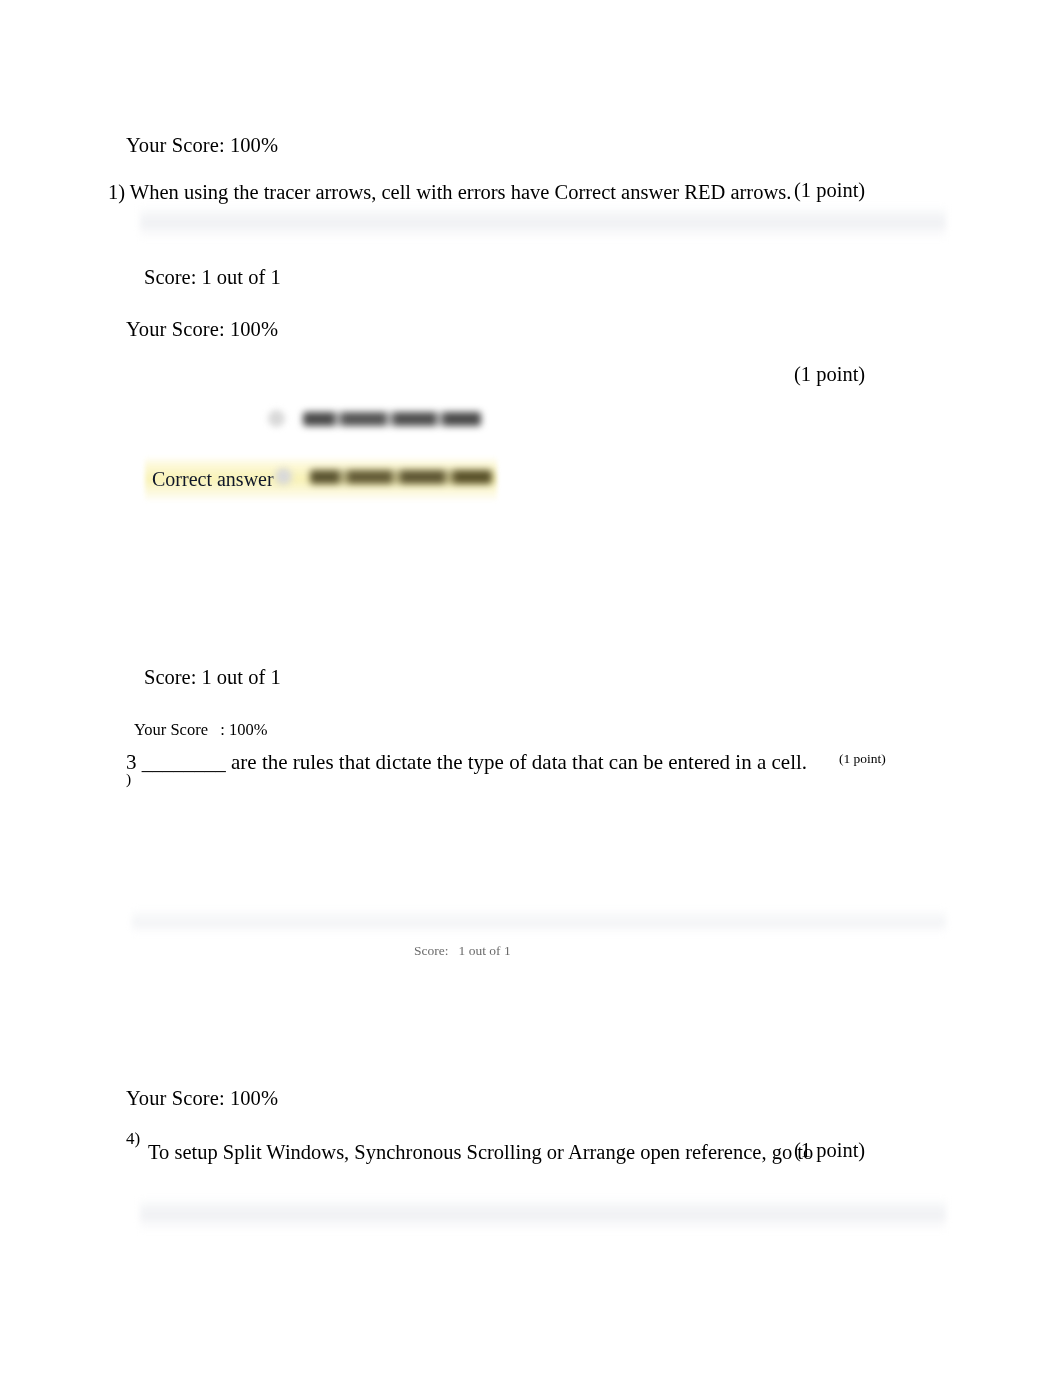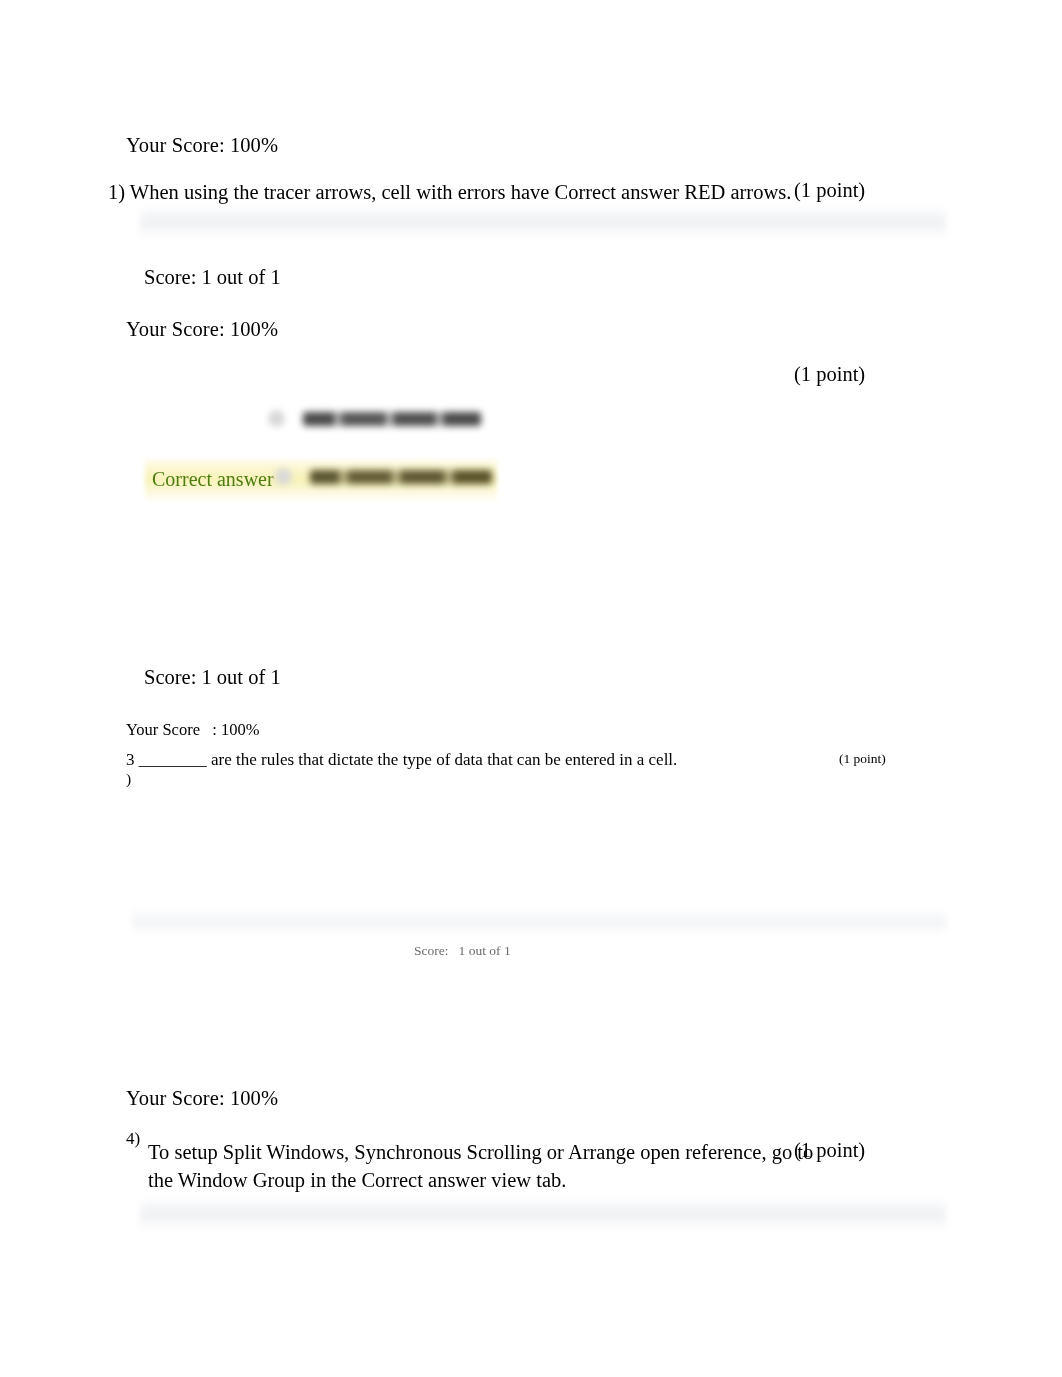--- a/index.html
+++ b/index.html
@@ -37,21 +37,21 @@
   }
   .points {
     font-size: 20.5px;
   }
   .score-line {
     font-size: 20.5px;
   }
 
   
   .qtext-sm {
-    font-size: 17px;
+    font-size: 21px;
     line-height: 1.3;
   }
   .score-head-sm {
     font-size: 16.5px;
     line-height: 1.25;
   }
   .points-sm {
     font-size: 13.5px;
   }
   .score-line-sm {
@@ -132,21 +132,21 @@
       rgba(252,246,200,0.75) 22%,
       rgba(248,241,176,0.92) 50%,
       rgba(252,247,210,0.7) 80%,
       rgba(255,254,240,0) 100%);
     filter: blur(2.2px);
     pointer-events: none;
   }
   .correct-label {
     position: absolute;
     font-size: 20px;
-    color: #4d7c0f;
+    color: #0f172a;
   }
 
   
   .blank-rule { letter-spacing: 0px; }
   .wrap-paren {
     position: absolute;
     font-size: 15.5px;
     line-height: 1;
   }
 </style>
@@ -179,37 +179,36 @@
 
   <div class="correct-label" style="left:152px; top:458px;">Correct answer</div>
 
   <div class="opt-row" style="left:275px; top:458px;">
     <span class="opt-radio"></span>
     <span class="opt-blurtext olive" style="width:182px;"></span>
   </div>
 
   <div class="abs score-line" style="left:144px; top:656px;">Score: 1 out of 1</div>
 
-  <div class="abs score-head-sm" style="left:126px; top:710px;">Your Score   : 100%</div>
+  <div class="abs score-head-sm" style="left:134px; top:710px;">Your Score   : 100%</div>
 
   <div class="abs qtext-sm" style="left:126px; top:739px;"><span>3</span> <span class="blank-rule">________</span><span> are the rules that dictate the type of data that can be entered in a cell.</span></div>
 
   <div class="wrap-paren" style="left:126px; top:761px;">)</div>
 
   <div class="abs points-sm" style="left:839px; top:741px;">(1 point)</div>
 
   <div class="redact-band soft" style="left:132px; top:898px; width:814px; height:28px;"></div>
 
   <div class="abs score-line-sm" style="left:414px; top:933px;">Score:   1 out of 1</div>
 
   <div class="abs score-head" style="left:126px; top:1076px;">Your Score: 100%</div>
 
   <div class="abs qtext" style="left:126px; top:1118px; font-size:17px;">4)</div>
 
   <div class="abs qtext" style="left:148px; top:1129px;">To setup Split Windows, Synchronous Scrolling or Arrange open reference, go to</div>
 
-  <div class="abs qtext" style="left:148px; top:1157px;">the Window Group in the Correct answer view tab.</div>
 
   <div class="abs points" style="left:794px; top:1129px;">(1 point)</div>
 
   <div class="redact-band" style="left:140px; top:1188px; width:806px; height:34px;"></div>
 
 </div>
 
 </body></html>

